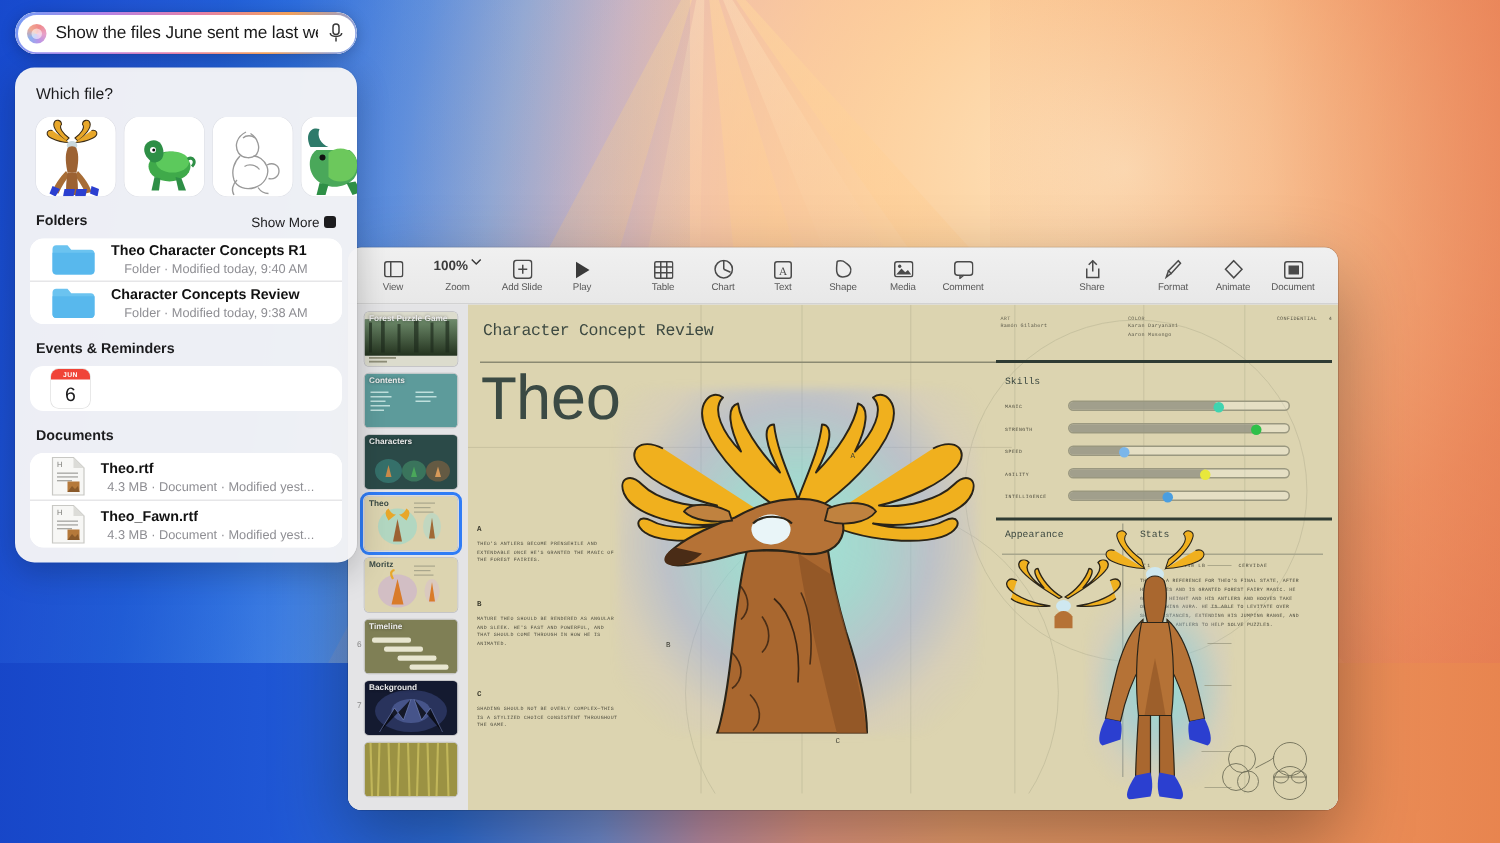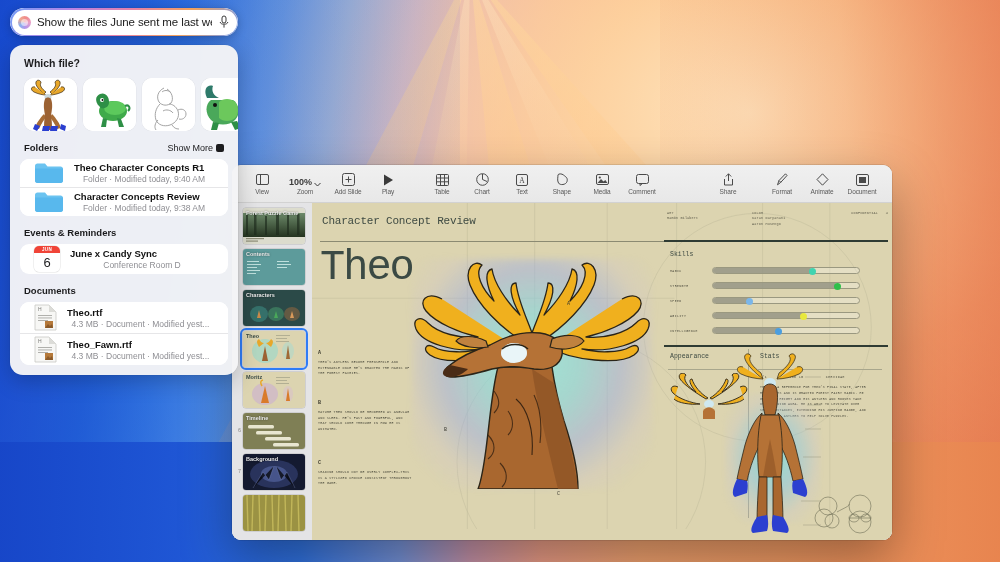--- a/index.html
+++ b/index.html
@@ -88,21 +88,21 @@
   .mic-icon { width:12px; height:14px; position:relative; z-index:1; flex:0 0 auto; }
 
   .siri-card {
     margin-top:9px;
     background:rgba(244,244,246,0.97);
     border-radius:13px;
     box-shadow:0 6px 22px rgba(0,0,0,0.22), 0 0 0 0.5px rgba(0,0,0,0.07);
     padding:10px 0 10px;
     overflow:hidden;
   }
-  .card-q { font-size:10.5px; font-weight:700; color:#1c1c1e; padding:2px 14px 9px; }
+  .card-q { font-size:10.5px; font-weight:400; color:#1c1c1e; padding:2px 14px 9px; }
 
   .sec-head {
     display:flex; align-items:center; justify-content:space-between;
     padding:0 14px 6px; font-size:9.5px; font-weight:700; color:#1c1c1e;
   }
   .show-more { font-size:9px; font-weight:400; color:#1c1c1e; display:flex; align-items:center; gap:3px; }
   .sm-box { width:8px;height:8px;border-radius:2px;background:#1c1c1e; display:inline-block;}
 
   .photo-strip {
     display:flex; gap:6px; padding:0 0 0 14px; overflow:hidden;
@@ -162,21 +162,21 @@
     height:38px; background:linear-gradient(#f0f0f0,#e8e8e8);
     display:flex; align-items:center; flex:0 0 auto;
     border-bottom:0.5px solid #d2d2d2; padding:0 10px;
   }
   .tb-item {
     display:flex; flex-direction:column; align-items:center; justify-content:center;
     min-width:40px; gap:1px; color:#4a4a4a;
   }
   .tb-item .gl { height:15px; display:flex;align-items:center;justify-content:center; }
   .tb-item .lb { font-size:6.5px; color:#5a5a5a; letter-spacing:-0.1px; }
-  .tb-zoom { display:flex; align-items:flex-end; gap:2px; font-size:9px; font-weight:700; color:#3a3a3a; height:15px;}
+  .tb-zoom { display:flex; align-items:flex-start; gap:2px; font-size:9px; font-weight:700; color:#3a3a3a; height:15px;}
   .tb-sp { flex:1; }
 
   .kn-body { flex:1; display:flex; min-height:0; background:#f2f2f2; }
 
   
   .kn-nav {
     width:80px; flex:0 0 auto; background:#e4e4e6;
     padding:5px 4px 0 3px; overflow:hidden; position:relative;
   }
   .thumb-row { display:flex; align-items:flex-start; gap:2px; margin-bottom:5px; }
@@ -910,24 +910,20 @@
     <div class="sec-block">
       <div class="sec-head">
         <span>Events &amp; Reminders</span>
       </div>
       <div class="rows-wrap">
         <div class="row">
           <div class="cal-ic">
             <div class="cal-top">JUN</div>
             <div class="cal-day">6</div>
           </div>
-          <div class="row-txt">
-            <div class="row-title">June x Candy Sync</div>
-            <div class="row-sub">Conference Room D</div>
-          </div>
         </div>
       </div>
     </div>
 
     <div class="sec-block">
       <div class="sec-head">
         <span>Documents</span>
       </div>
       <div class="rows-wrap">
         <div class="row">

